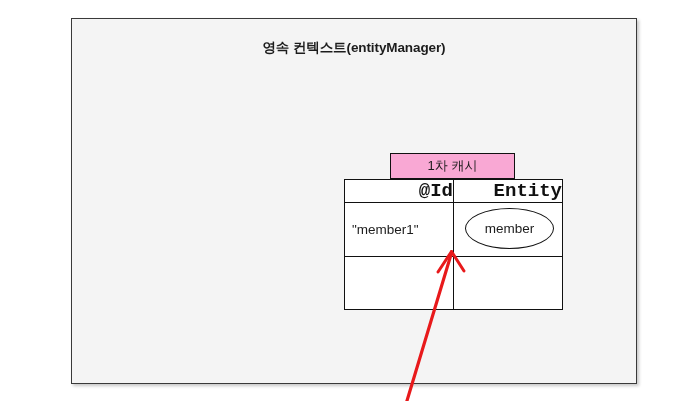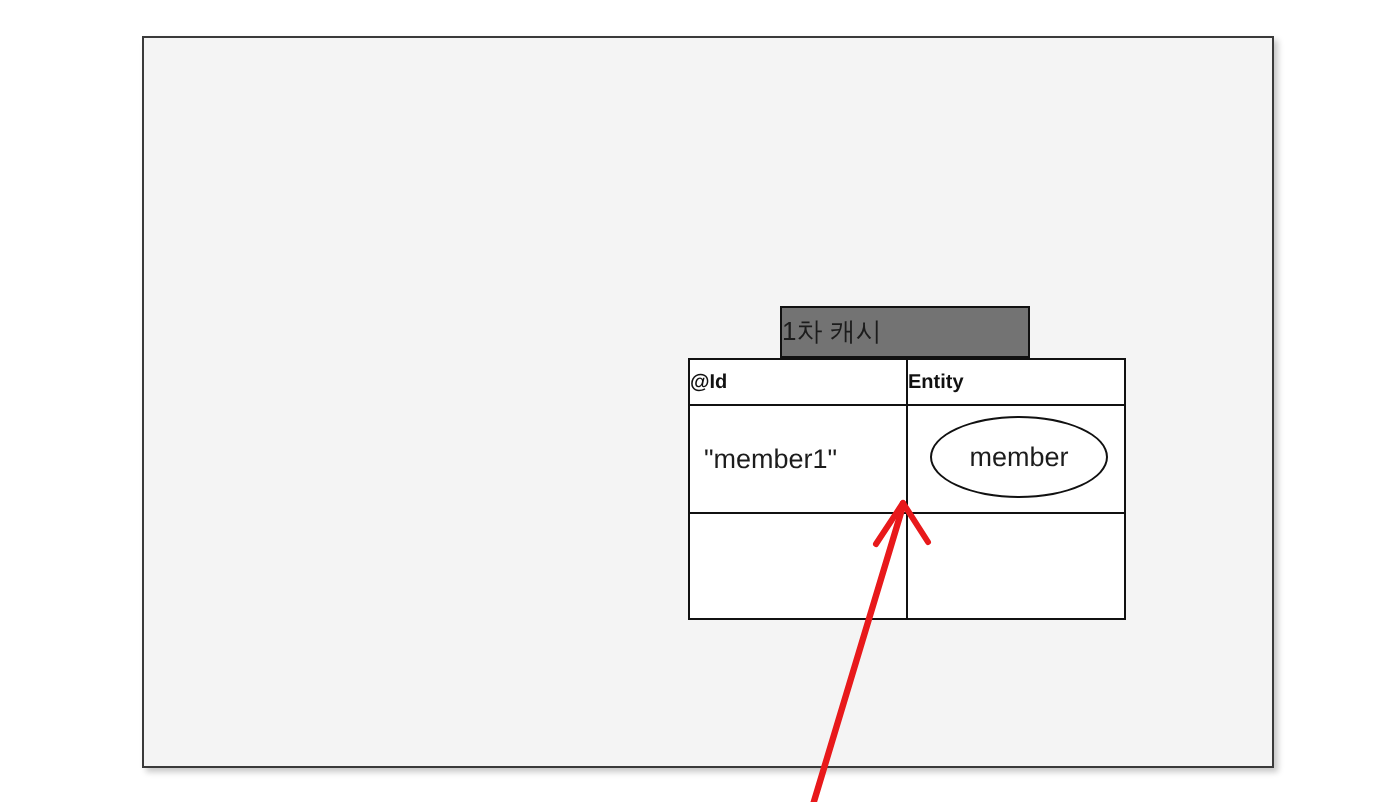--- a/index.html
+++ b/index.html
@@ -42,26 +42,26 @@
     white-space: nowrap;
   }
 
   
   #cache-tab {
     position: absolute;
     left: 318px;
     top: 134px;
     width: 125px;
     height: 26px;
-    background: #737373;
+    background: #f9a8d4;
     border: 1.5px solid #111111;
     box-sizing: border-box;
     display: flex;
     align-items: center;
-    justify-content: flex-start;
+    justify-content: center;
     font-size: 13px;
     color: #1c1c1c;
     z-index: 3;
   }
 
   
   #cache-table {
     position: absolute;
     left: 272px;
     top: 160px;
@@ -74,24 +74,25 @@
   #cache-table td, #cache-table th {
     border: 1.5px solid #111111;
     padding: 0;
     background: #ffffff;
   }
   .col-id   { width: 108px; }
   .col-ent  { width: 108px; }
 
   #cache-table th {
     height: 22px;
-    font-size: 10px;
+    font-size: 19px;
     font-weight: bold;
-    text-align: left;
+    text-align: right;
     color: #111111;
+    font-family: Liberation Mono, monospace;
   }
   .cell-id-value {
     height: 53px;
     font-size: 13.5px;
     color: #1c1c1c;
     text-align: left;
     padding-left: 7px !important;
     vertical-align: middle;
     white-space: nowrap;
   }
@@ -132,20 +133,21 @@
     height: 401px;
     pointer-events: none;
     z-index: 10;
   }
 </style>
 </head>
 <body>
 
 <div id="slide-frame">
 
+  <div id="slide-title">영속 컨텍스트(entityManager)</div>
 
   <div id="cache-tab">
     <span>1차 캐시</span>
   </div>
 
   <table id="cache-table">
     <thead>
       <tr>
         <th class="col-id">@Id</th>
         <th class="col-ent">Entity</th>

